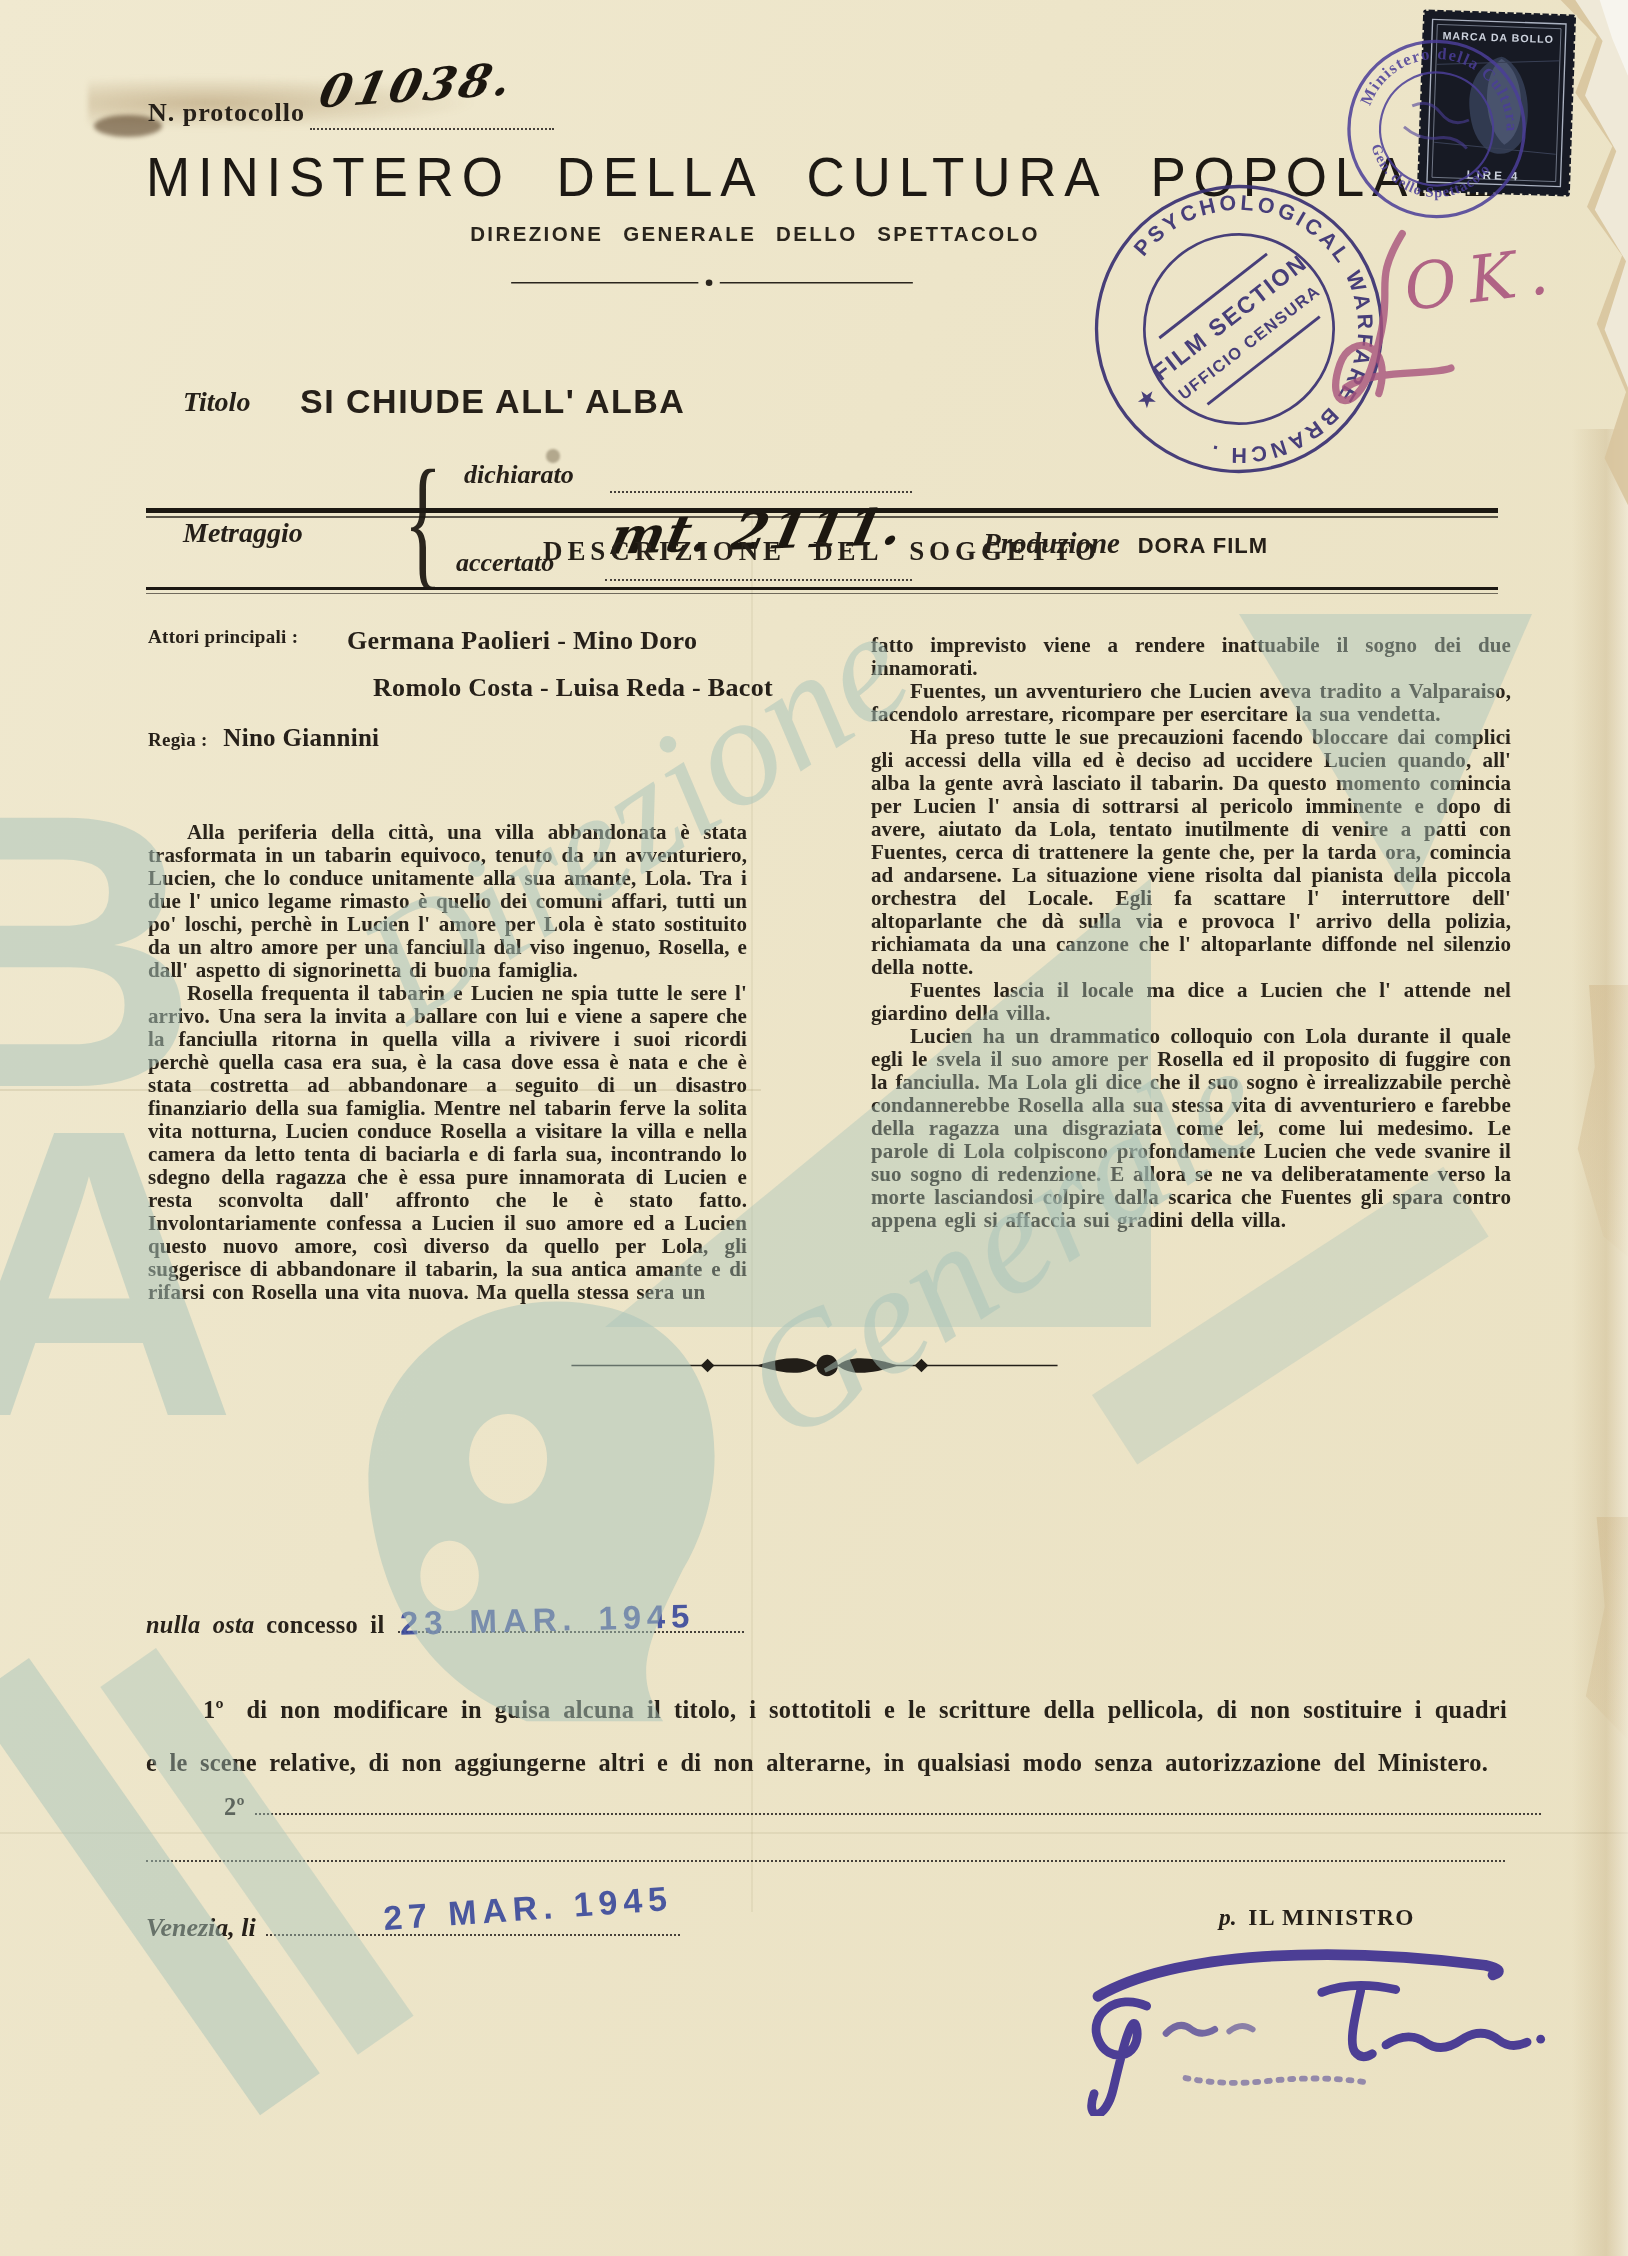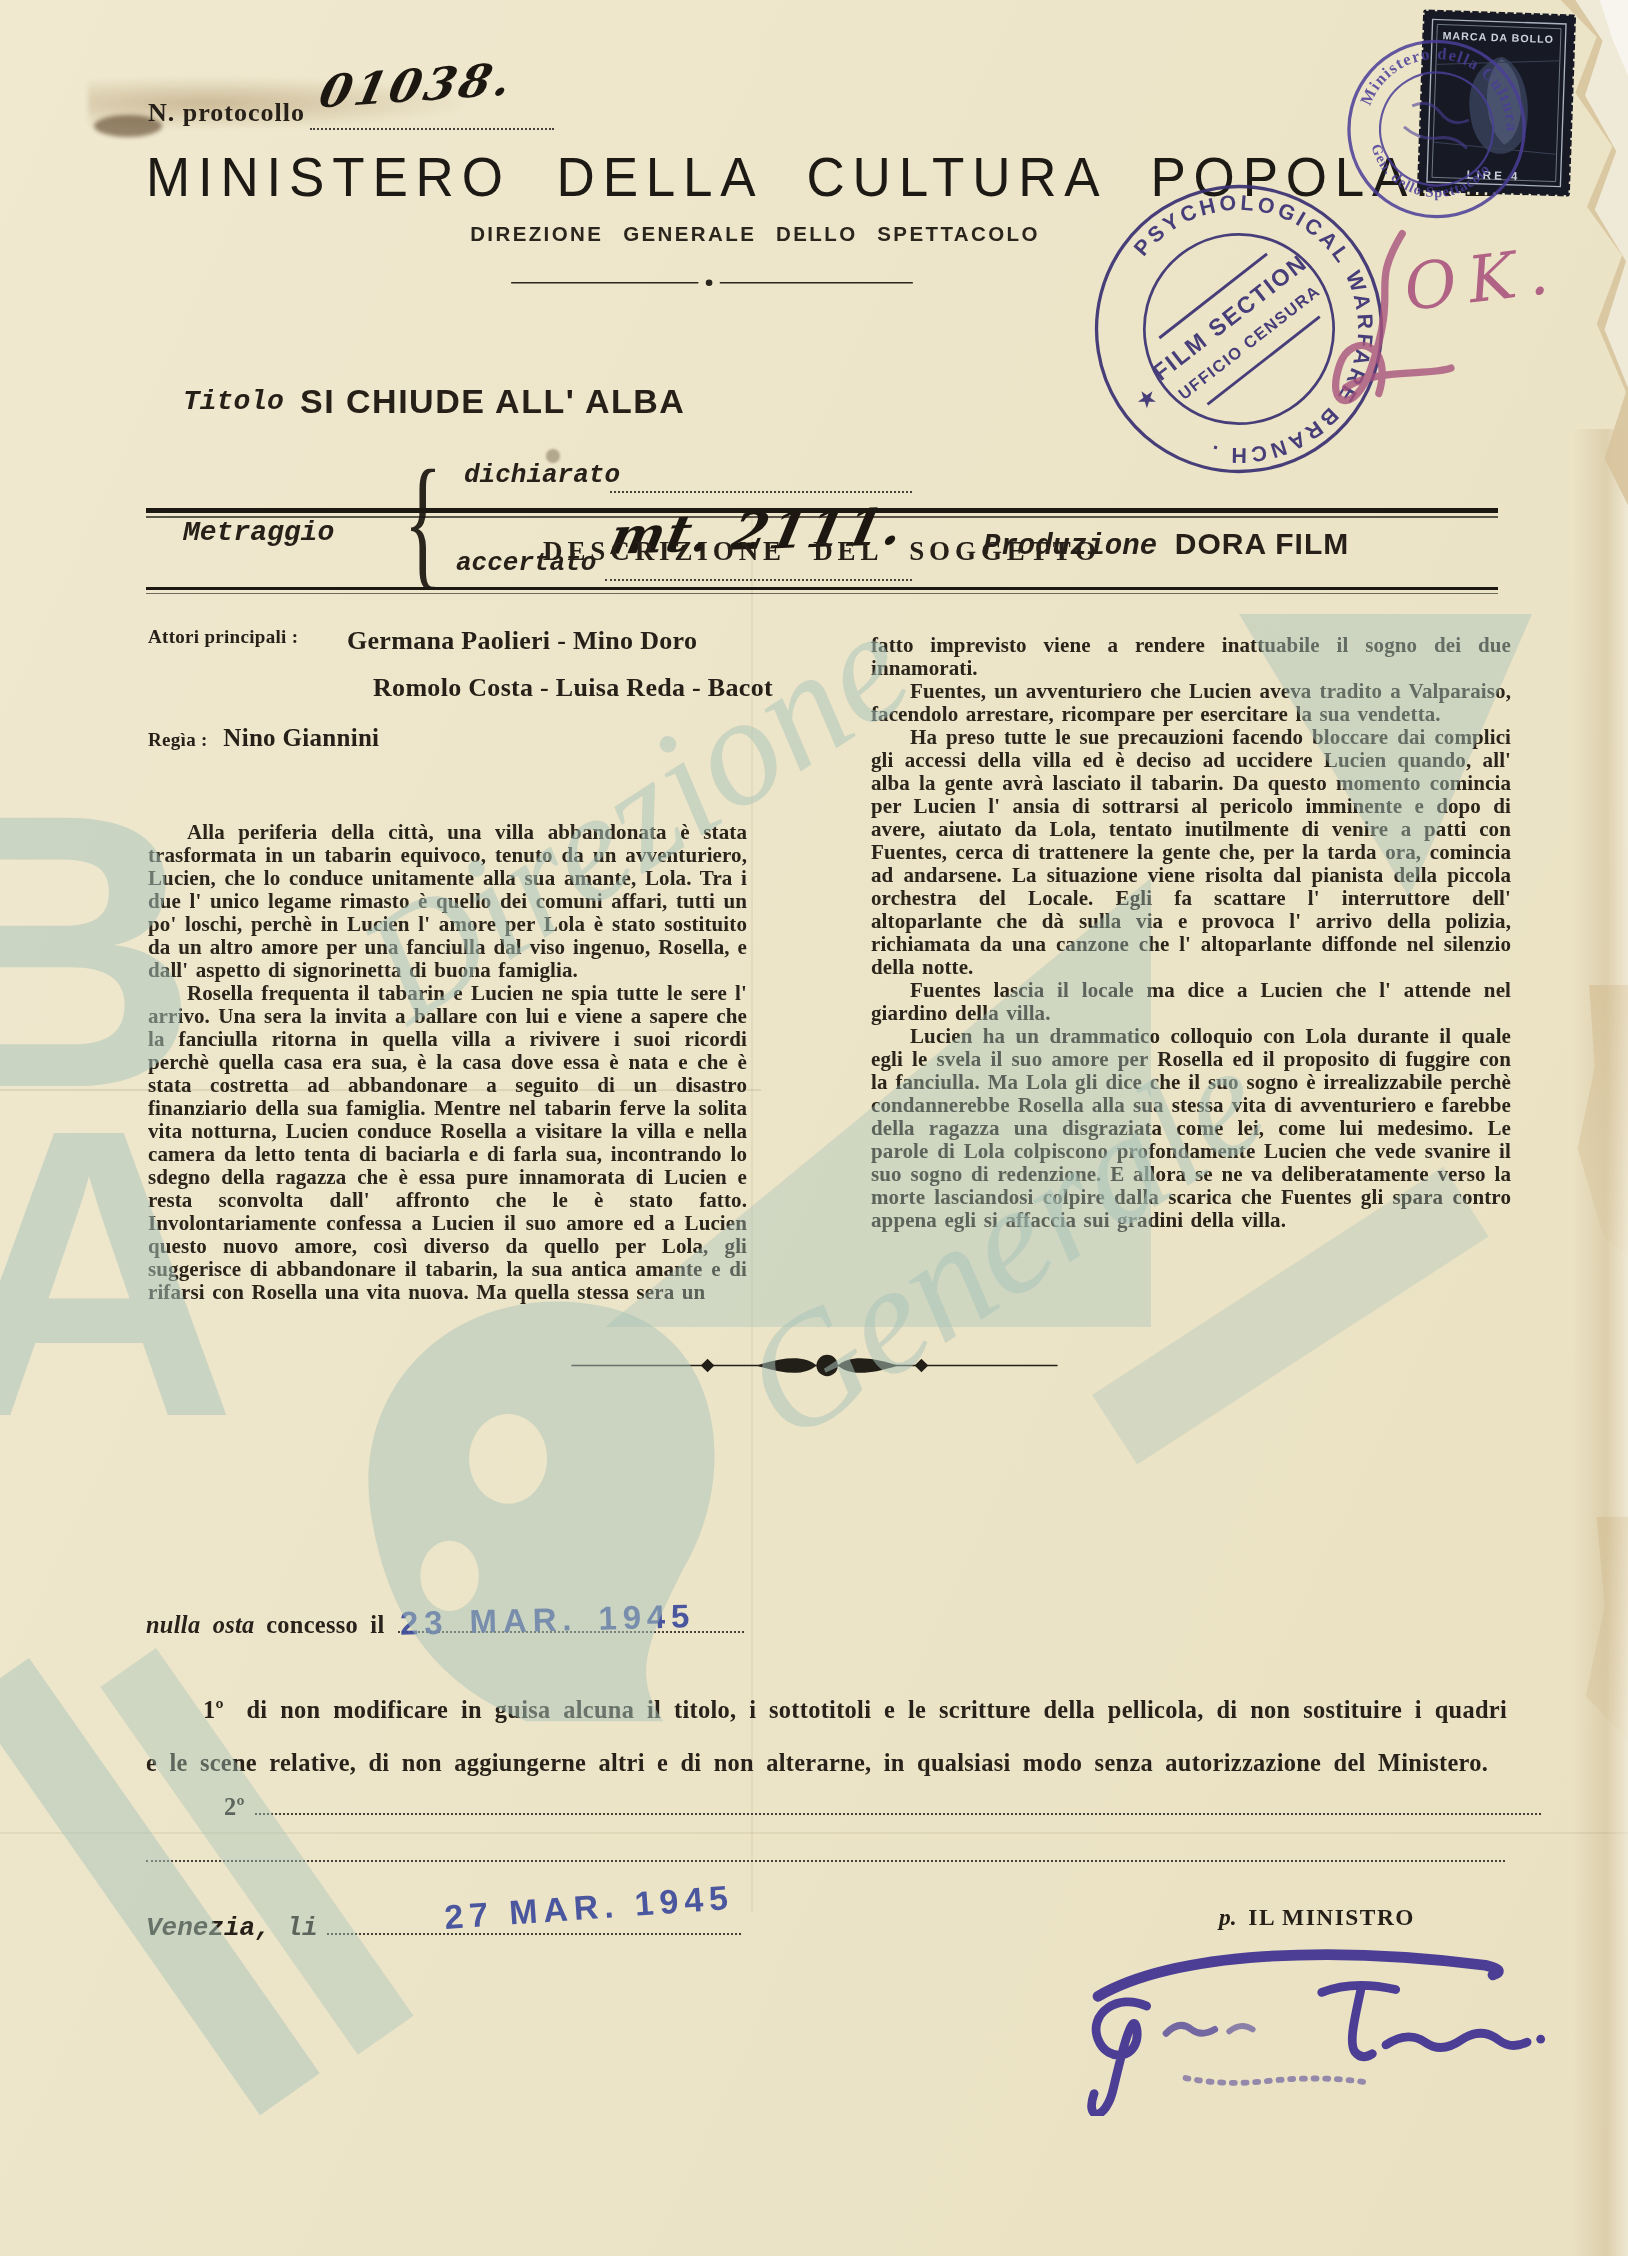--- a/index.html
+++ b/index.html
@@ -9,21 +9,21 @@
   .abs{position:absolute;}
   .serif{font-family:"Liberation Serif",serif;}
   .sans{font-family:"Liberation Sans",sans-serif;}
   .hand{font-family:"DejaVu Serif",serif;font-style:italic;color:#1c1710;}
   .dots{border-bottom:2.3px dotted #45403a;}
   
   .title{font-family:"Liberation Sans",sans-serif;font-weight:400;font-size:53px;
          letter-spacing:7.8px;word-spacing:23.4px;color:#1d1914;transform:scaleY(1.04);}
   .subtitle{font-family:"Liberation Sans",sans-serif;font-weight:700;font-size:20.5px;
             letter-spacing:2.4px;word-spacing:11.7px;color:#2a251d;}
-  .lbl-it{font-style:italic;font-weight:600;font-size:28px;font-family:Liberation Mono, monospace;}
+  .lbl-it{font-style:italic;font-weight:600;font-size:28px;}
   .film-title{font-family:"Liberation Sans",sans-serif;font-weight:800;font-size:34px;letter-spacing:1.5px;}
   .rule{background:#1c1812;}
   .heading{font-weight:700;font-size:27px;letter-spacing:4.9px;word-spacing:15.6px;text-align:center;}
   .cast{font-weight:700;font-size:19px;letter-spacing:0.3px;}
   .col{font-weight:700;font-size:21px;line-height:23px;text-align:justify;
        letter-spacing:0.1px;word-spacing:2.1px;color:#2a241b;}
   .col p{margin:0;text-indent:39px;}
   .col p.noind{text-indent:0;}
   .foot{font-weight:600;font-size:24.4px;letter-spacing:0.3px;word-spacing:5.9px;color:#28221a;}
   .bluestamp{font-family:"Liberation Sans",sans-serif;font-weight:700;color:#3d4c9c;
@@ -71,21 +71,21 @@
   <div class="abs lbl-it" style="left:183px;top:517px;">Metraggio</div>
   <div class="abs serif" style="left:388px;top:437px;font-size:146px;font-weight:400;transform:scaleX(.55);color:#2a251d;">{</div>
   <div class="abs lbl-it" style="left:464px;top:460px;font-size:26px;">dichiarato</div>
   <div class="abs dots" style="left:610px;top:464px;width:302px;height:27px;"></div>
   <div class="abs lbl-it" style="left:456px;top:548px;font-size:26px;">accertato</div>
   <div class="abs dots" style="left:605px;top:552px;width:307px;height:27px;"></div>
   <div class="abs hand" style="left:612px;top:501px;font-size:51px;font-weight:700;transform:skewX(-14deg) rotate(-2deg);letter-spacing:2px;">mt. 2111.</div>
 
   <div class="abs" style="left:983px;top:527px;white-space:nowrap;">
     <span class="lbl-it" style="font-size:29px;">Produzione</span>
-    <span class="sans" style="font-weight:800;font-size:30px;letter-spacing:1px;margin-left:13.7px;">DORA FILM</span>
+    <span class="sans" style="font-weight:800;font-size:22px;letter-spacing:1px;margin-left:13.7px;">DORA FILM</span>
   </div>
 
   <svg class="abs" style="left:1416px;top:7.8px;transform:rotate(2deg);" width="161" height="190" viewBox="0 0 165 195">
     <rect x="4" y="4" width="157" height="187" rx="3" fill="#171a24"></rect>
     <rect x="4" y="4" width="157" height="187" rx="3" fill="none" stroke="#e9e2c8" stroke-width="3" stroke-dasharray="2.5,6.5"></rect>
     <rect x="14" y="14" width="137" height="167" fill="none" stroke="#aab1c0" stroke-width="1.4"></rect>
     <rect x="19" y="19" width="127" height="157" fill="none" stroke="#868e9f" stroke-width=".8"></rect>
     <text x="82" y="34" text-anchor="middle" font-family="Liberation Sans,sans-serif" font-weight="700" font-size="11" letter-spacing="1" fill="#ccd2dd">MARCA DA BOLLO</text>
     <path d="M86,50 C64,56 52,80 55,104 C57,124 64,138 76,147 C92,154 108,146 113,127 C118,105 114,76 100,60 C96,55 91,51 86,50 Z" fill="#313a50"></path>
     <path d="M86,52 C74,62 70,84 74,106 C77,122 84,134 92,140 C102,134 108,120 108,102 C108,80 100,60 86,52 Z" fill="#49536d"></path>

